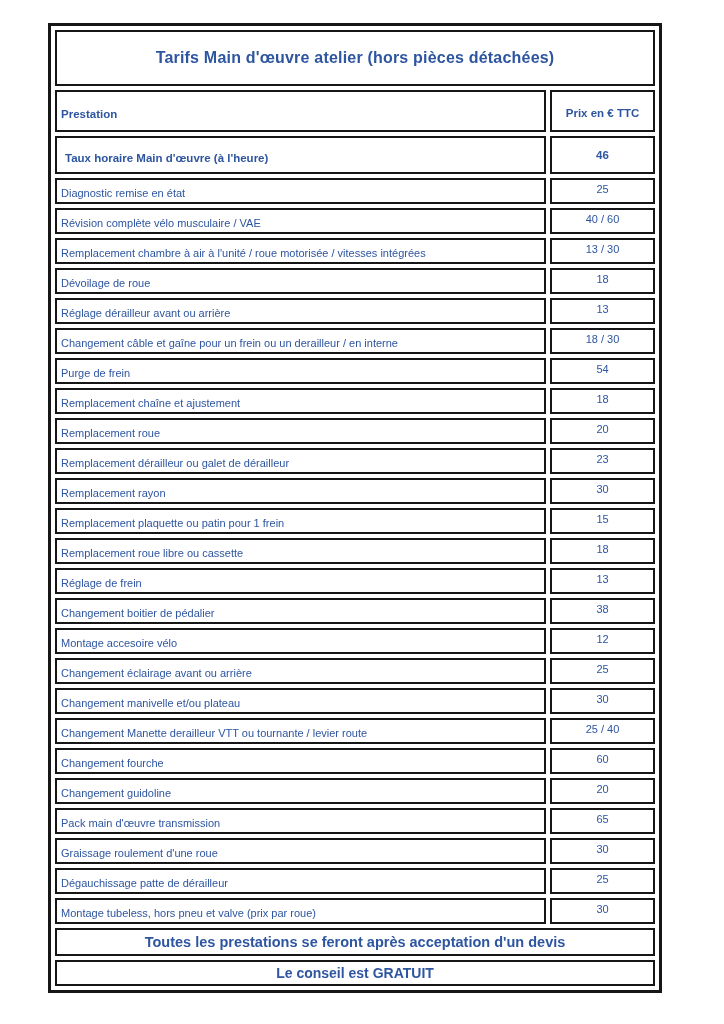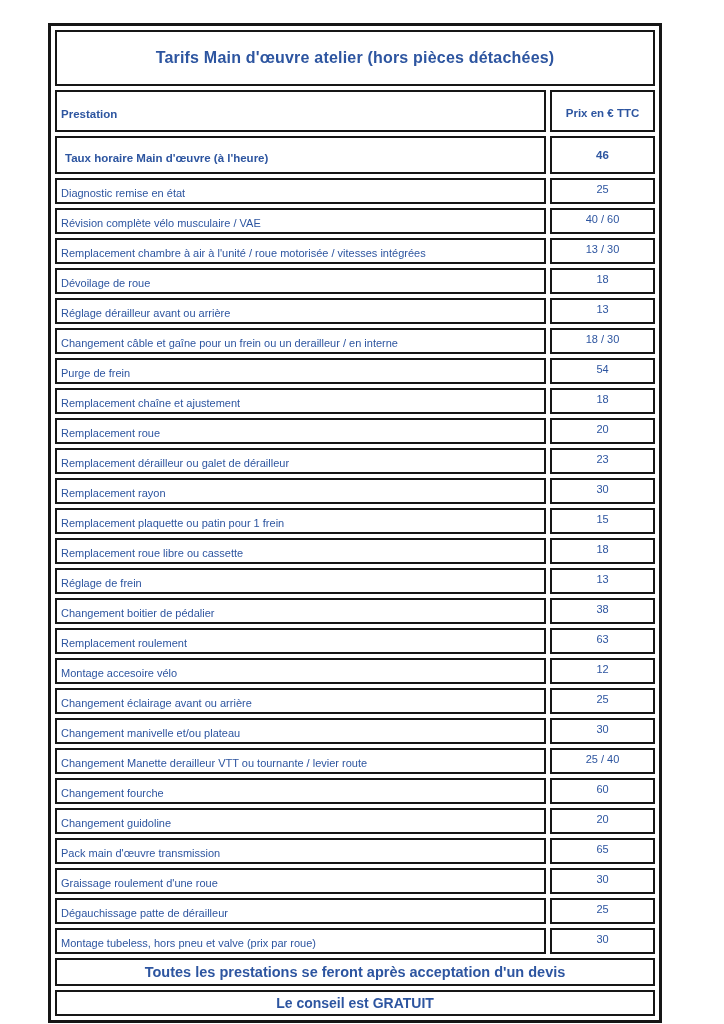--- a/index.html
+++ b/index.html
@@ -196,24 +196,20 @@
         <tr class="data-row">
           <td class="label">Réglage de frein</td>
           <td class="price">13</td>
         </tr>
 
         <tr class="data-row">
           <td class="label">Changement boitier de pédalier</td>
           <td class="price">38</td>
         </tr>
 
-        <tr class="data-row">
-          <td class="label">Remplacement roulement</td>
-          <td class="price">63</td>
-        </tr>
 
         <tr class="data-row">
           <td class="label">Montage accesoire vélo</td>
           <td class="price">12</td>
         </tr>
 
         <tr class="data-row">
           <td class="label">Changement éclairage avant ou arrière</td>
           <td class="price">25</td>
         </tr>

